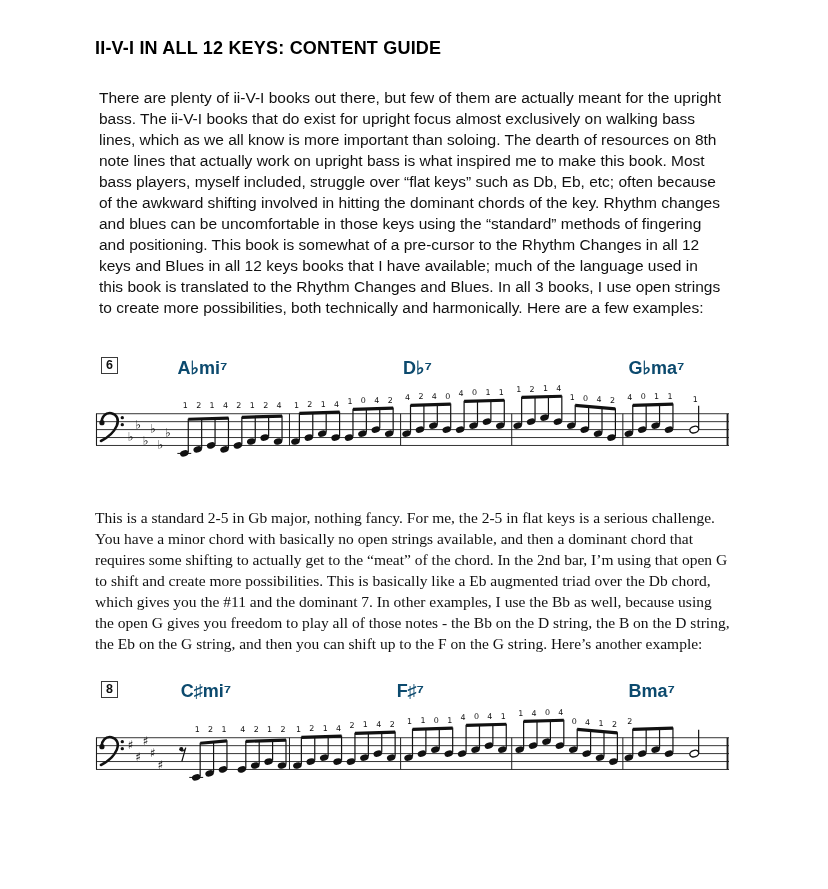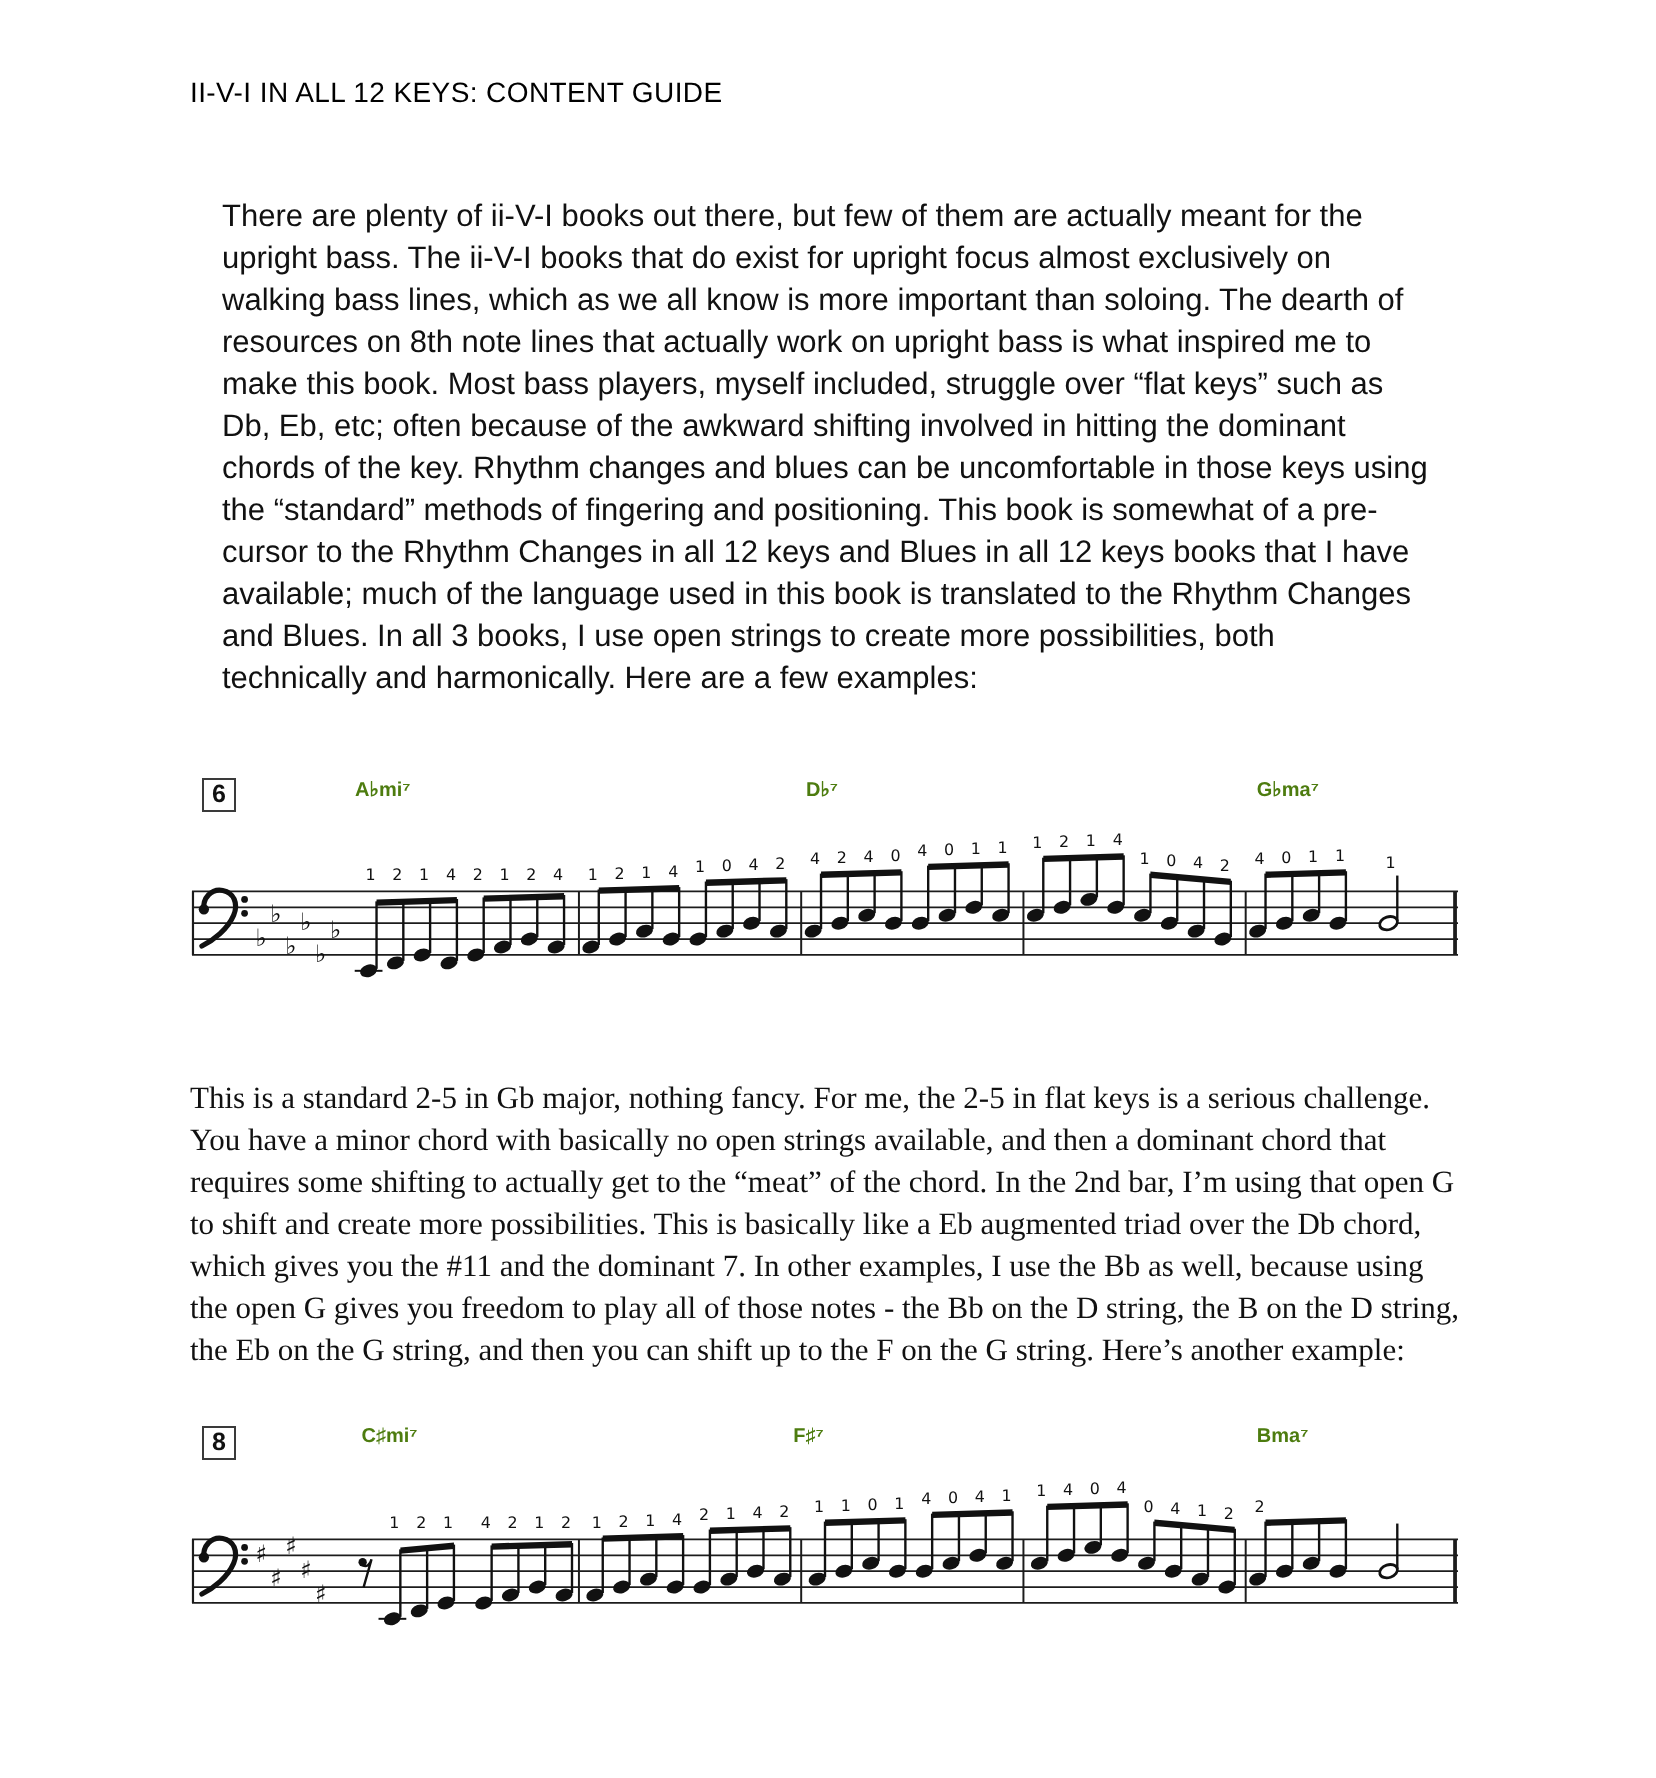--- a/index.html
+++ b/index.html
@@ -1,31 +1,31 @@
 <!DOCTYPE html>
 <html><head>
 <meta charset="utf-8">
 <style>
   html,body{margin:0;padding:0;background:#ffffff;}
   .page{
     width:828px;height:889px;background:#fff;box-sizing:border-box;
     padding:38px 98px 10px 95px;overflow:hidden;
     font-family:"Liberation Sans",sans-serif;color:#0d0d0d;
   }
-  .doc-title{font-size:14px;font-weight:normal;margin:0 0 44px 0;letter-spacing:.2px;color:#000;}
-  .body-text{font-size:15.5px;line-height:21px;margin:16px;color:#111;}
+  .doc-title{font-size:18px;font-weight:bold;margin:0 0 28px 0;letter-spacing:.2px;color:#000;}
+  .body-text{font-size:15.5px;line-height:21px;margin:4px;color:#111;}
   .body-text.first{margin-bottom:38px;}
   .body-text.second{margin:30px 0 26px 0;font-family:Liberation Serif, serif;}
   .example{position:relative;width:635px;}
   .ex-head{position:relative;height:22px;}
   .rehearsal{
     position:absolute;left:6px;top:1px;border:1.4px solid #3a3a3a;
     padding:0 4px;font-size:12.5px;font-weight:bold;line-height:15px;color:#111;background:#fff;
   }
-  .chord{position:absolute;top:1px;font-weight:bold;font-size:10px;color:#4d7c0f;white-space:nowrap;}
+  .chord{position:absolute;top:1px;font-weight:bold;font-size:18px;color:#0c4a6e;white-space:nowrap;}
   svg.staff{display:block;width:100%;height:auto;}
 </style>
 </head>
 <body>
 
 <div class="page">
 
   <h1 class="doc-title">II-V-I IN ALL 12 KEYS: CONTENT GUIDE</h1>
 
   <p class="body-text first">There are plenty of ii-V-I books out there, but few of them are actually meant for the upright bass. The ii-V-I books that do exist for upright focus almost exclusively on walking bass lines, which as we all know is more important than soloing. The dearth of resources on 8th note lines that actually work on upright bass is what inspired me to make this book. Most bass players, myself included, struggle over “flat keys” such as Db, Eb, etc; often because of the awkward shifting involved in hitting the dominant chords of the key. Rhythm changes and blues can be uncomfortable in those keys using the “standard” methods of fingering and positioning. This book is somewhat of a pre-cursor to the Rhythm Changes in all 12 keys and Blues in all 12 keys books that I have available; much of the language used in this book is translated to the Rhythm Changes and Blues. In all 3 books, I use open strings to create more possibilities, both technically and harmonically. Here are a few examples:</p>

